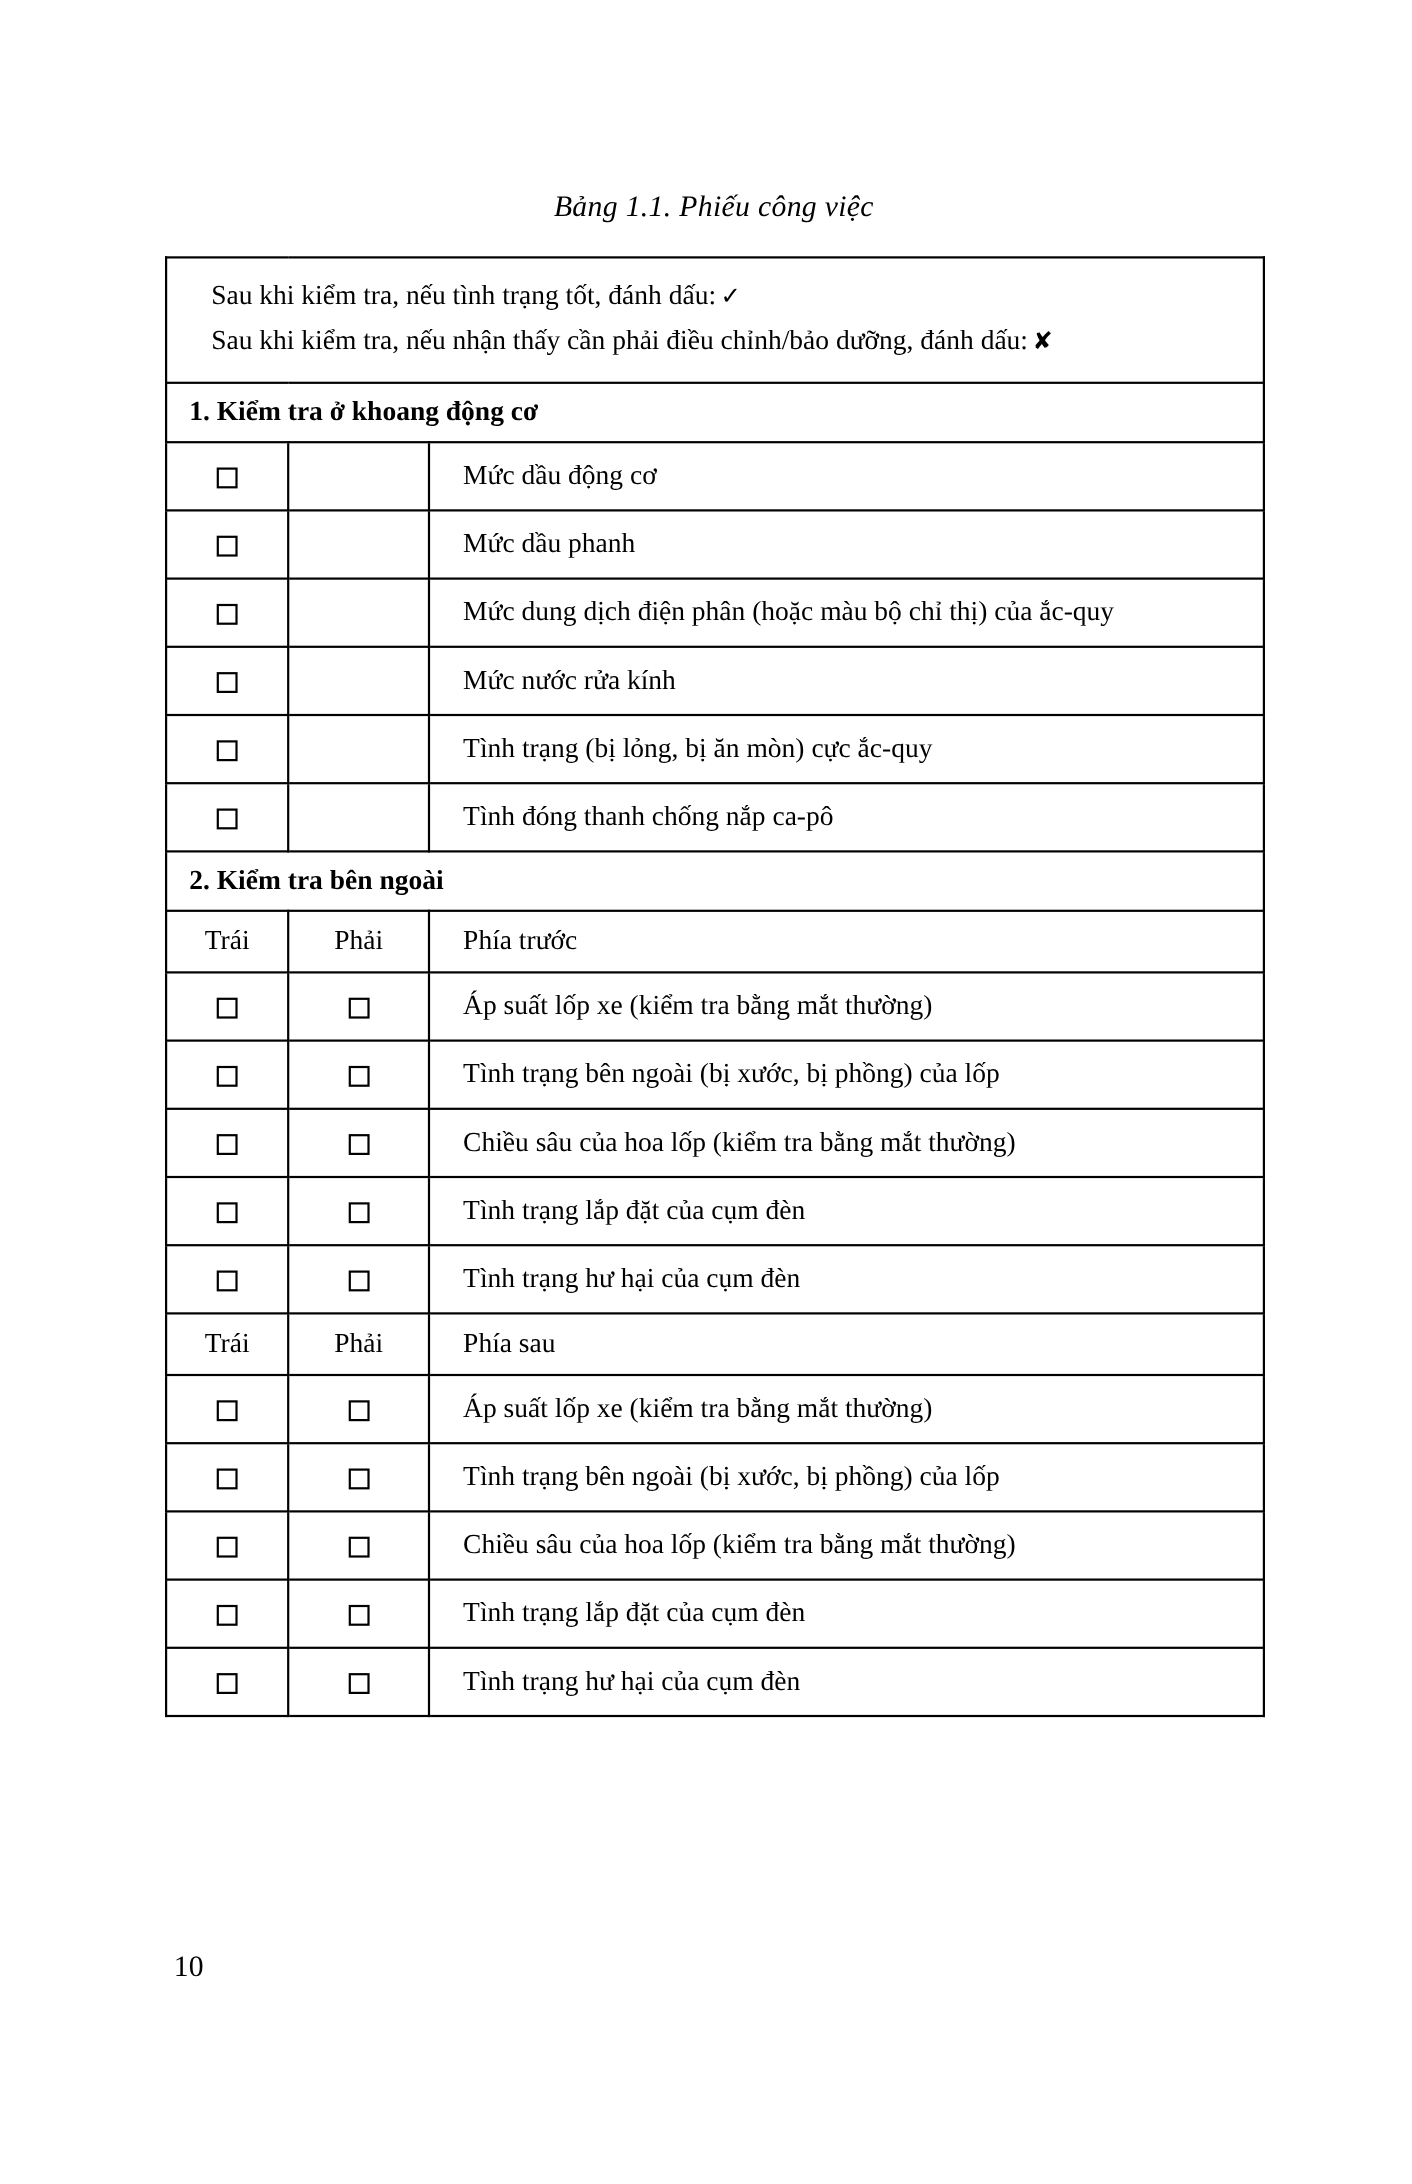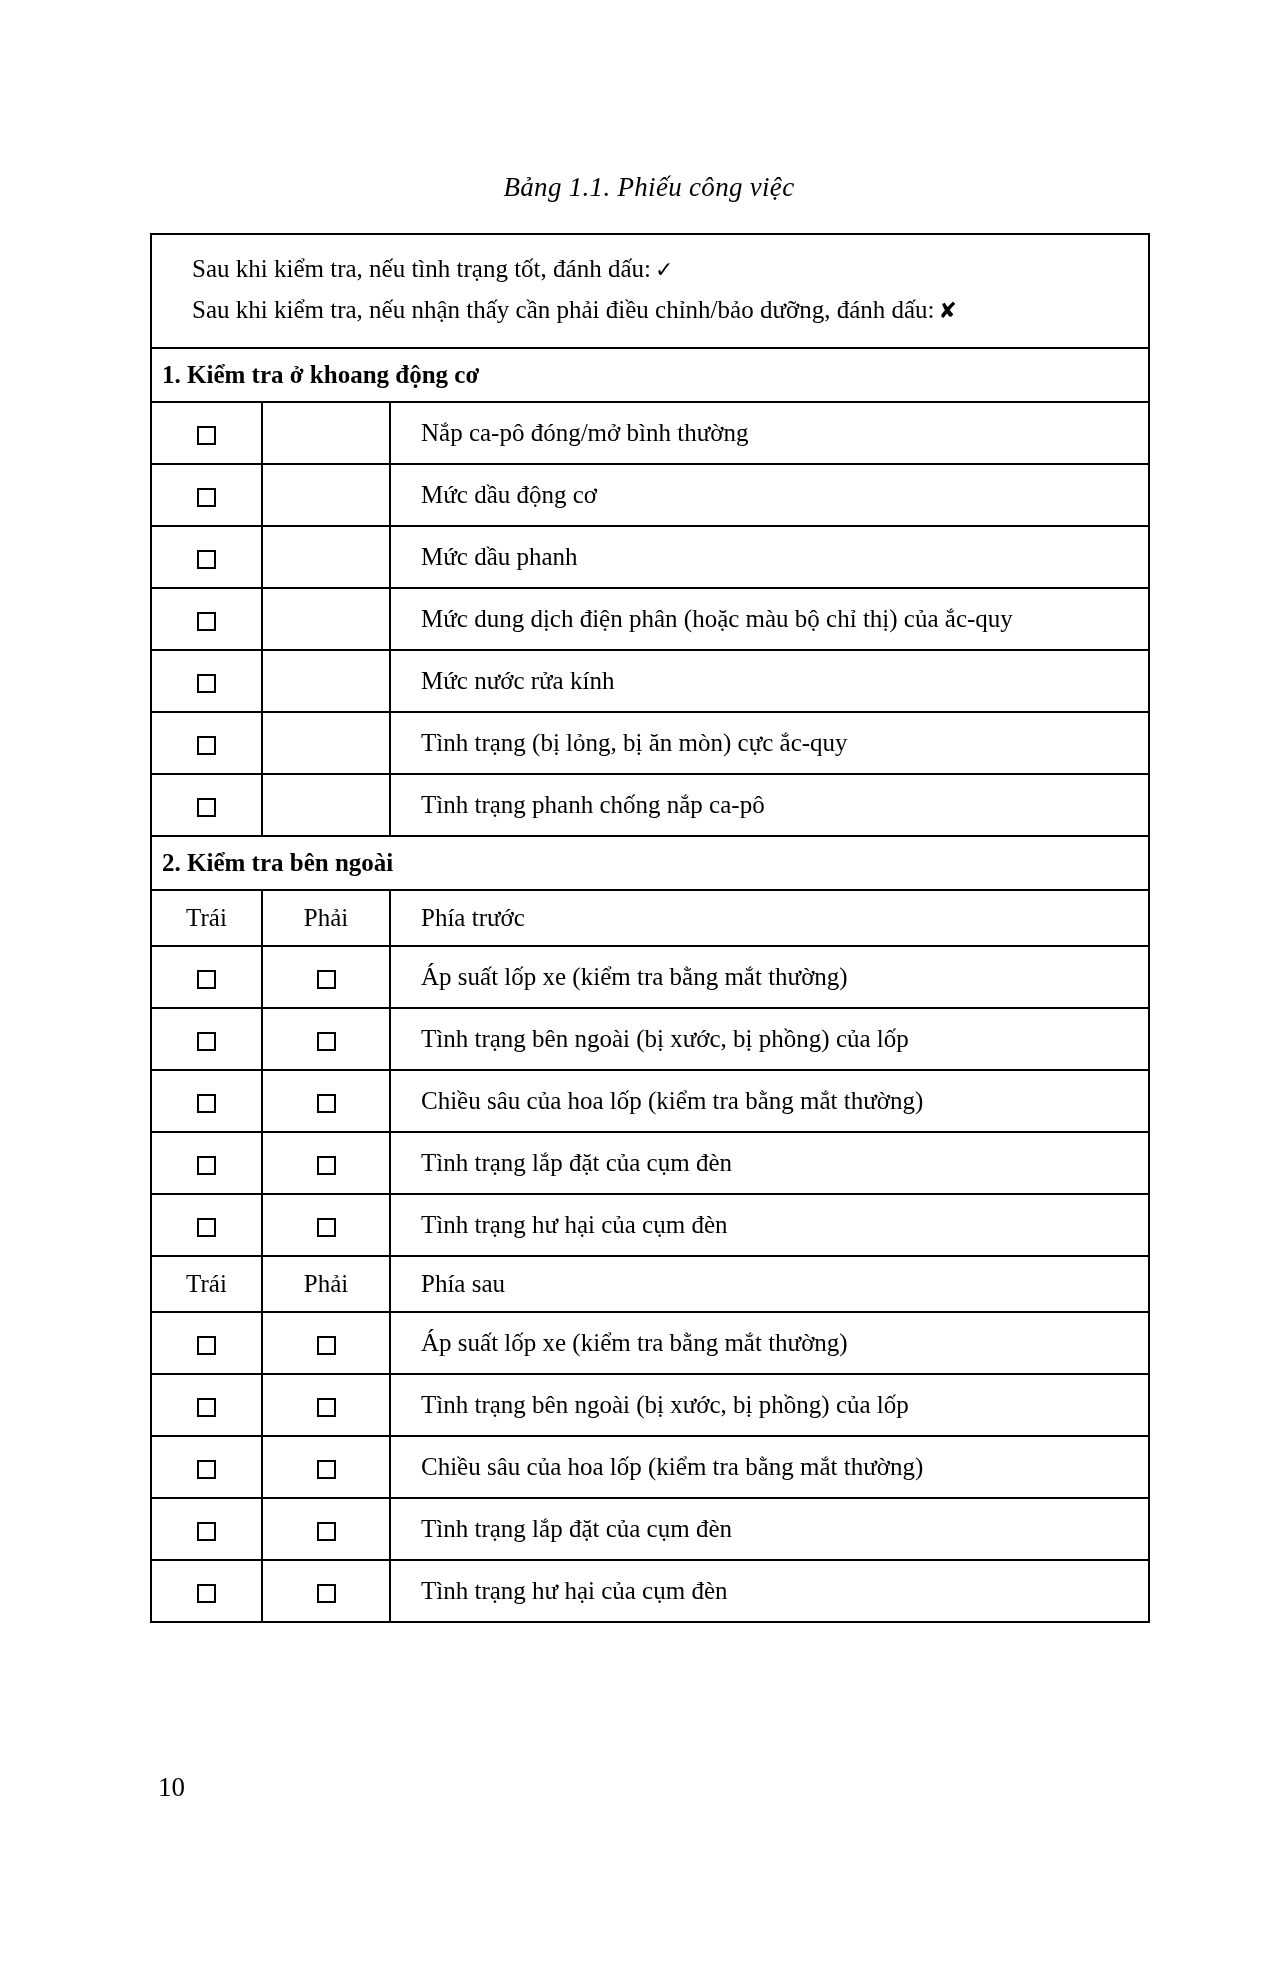--- a/index.html
+++ b/index.html
@@ -43,21 +43,21 @@
   .intro-cell p.wrap { max-width: 840px; }
   .mark {
     font-family: "DejaVu Sans", sans-serif;
     font-size: 22px;
     padding-left: 4px;
   }
 
   .section-header {
     font-weight: bold;
     font-size: 26px;
-    padding: 12px 14px 12px 10px;
+    padding: 12px 14px 12px 20px;
   }
 
   .cb-cell { text-align: center; }
   .checkbox {
     display: inline-block;
     vertical-align: middle;
     width: 19px; height: 19px;
     border: 2px solid #000;
     background: #fff;
     cursor: pointer;
@@ -108,25 +108,20 @@
         </td>
       </tr>
 
       <tr>
         <td colspan="3" class="section-header">1. Kiểm tra ở khoang động cơ</td>
       </tr>
 
       <tr>
         <td class="cb-cell"><span class="checkbox"></span></td>
         <td class="cb-cell"></td>
-        <td class="item">Nắp ca-pô đóng/mở bình thường</td>
-      </tr>
-      <tr>
-        <td class="cb-cell"><span class="checkbox"></span></td>
-        <td class="cb-cell"></td>
         <td class="item">Mức dầu động cơ</td>
       </tr>
       <tr>
         <td class="cb-cell"><span class="checkbox"></span></td>
         <td class="cb-cell"></td>
         <td class="item">Mức dầu phanh</td>
       </tr>
       <tr>
         <td class="cb-cell"><span class="checkbox"></span></td>
         <td class="cb-cell"></td>
@@ -138,21 +133,21 @@
         <td class="item">Mức nước rửa kính</td>
       </tr>
       <tr>
         <td class="cb-cell"><span class="checkbox"></span></td>
         <td class="cb-cell"></td>
         <td class="item">Tình trạng (bị lỏng, bị ăn mòn) cực ắc-quy</td>
       </tr>
       <tr>
         <td class="cb-cell"><span class="checkbox"></span></td>
         <td class="cb-cell"></td>
-        <td class="item">Tình trạng phanh chống nắp ca-pô</td>
+        <td class="item">Tình đóng thanh chống nắp ca-pô</td>
       </tr>
 
       <tr>
         <td colspan="3" class="section-header">2. Kiểm tra bên ngoài</td>
       </tr>
 
       <tr>
         <td class="side-label">Trái</td>
         <td class="side-label">Phải</td>
         <td class="group-header">Phía trước</td>

